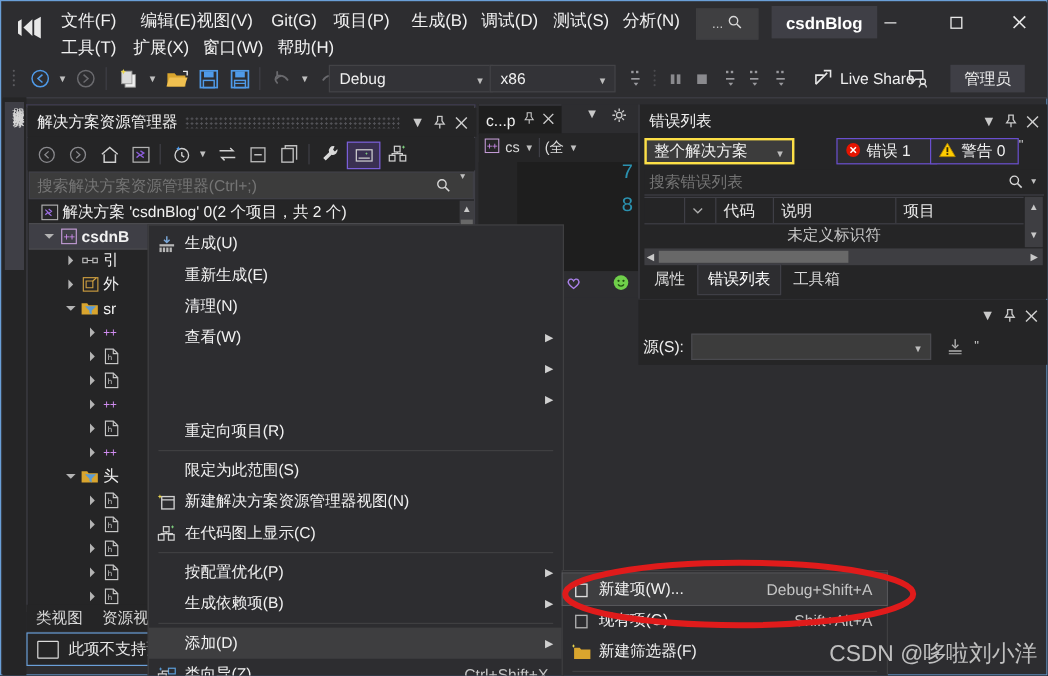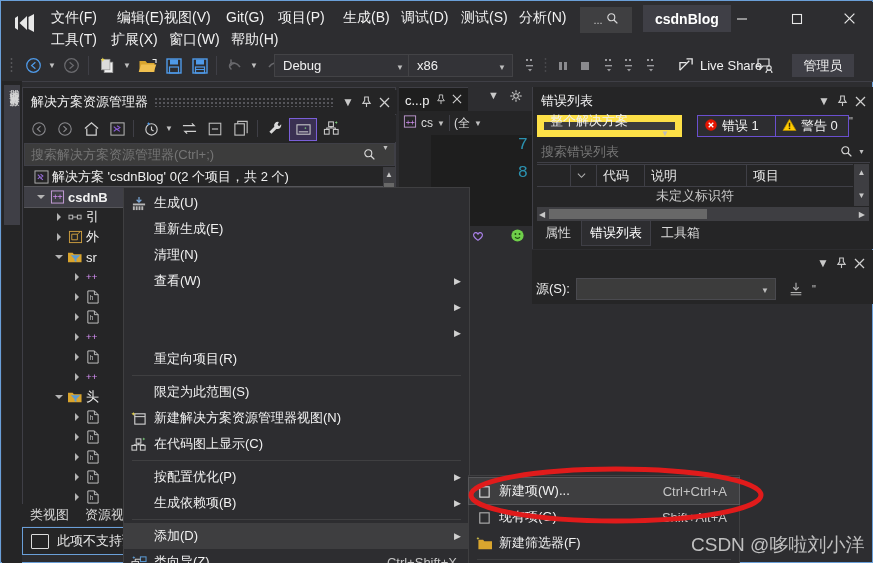--- a/index.html
+++ b/index.html
@@ -176,22 +176,22 @@
   }
   
   #err-panel{
     position:absolute;left:531px;top:86px;width:341px;height:162px;
     background:#252526;border-left:1px solid #3f3f46;box-sizing:border-box;
   }
   #err-header{position:absolute;left:0;top:2px;width:341px;height:24px;display:flex;align-items:center;}
   #err-title{margin-left:8px;font-size:13px;color:#f1f1f1;}
   #err-filterbar{position:absolute;left:4px;top:27px;width:333px;height:26px;}
   #err-scope{
-    position:absolute;left:0;top:1px;width:145px;height:22px;
-    background:#3c3c3c;border:7px solid #fde047;box-sizing:border-box;
+    position:absolute;left:0;top:1px;width:125px;height:22px;
+    background:#3c3c3c;border:2px solid #fde047;box-sizing:border-box;
     display:flex;align-items:flex-end;padding-left:6px;font-size:13px;color:#f0f0f0;
   }
   #err-scope .cb-arrow{position:absolute;right:6px;top:7px;color:#bdbdbd;font-size:8px;}
   .err-pill{
     position:absolute;top:1px;height:22px;background:#2d2d30;
     border:1px solid #6a4fcf;box-sizing:border-box;
     display:flex;align-items:center;gap:4px;padding:0 6px;font-size:13px;color:#f0f0f0;
   }
   #err-more{position:absolute;left:312px;top:3px;color:#c9c9c9;font-size:11px;line-height:8px;}
   #err-search{
@@ -1149,21 +1149,21 @@
   <div id="sub-menu">
     <div id="sub-items">
         <div class="cmi hl">
           <span class="ic">
             <svg width="16" height="15" viewBox="0 0 17 16">
               <rect x="4" y="3" width="10" height="11" fill="none" stroke="#e0e0e0" stroke-width="1.2"></rect>
               <path d="M2.4 1 l.6 1.4 l1.4 .6 l-1.4 .6 l-.6 1.4 l-.6 -1.4 l-1.4 -.6 l1.4 -.6 Z" fill="#e8d44e"></path>
             </svg>
           </span>
           <span class="lb">新建项(W)...</span>
-          <span class="sc">Ctrl+Ctrl+A</span>
+          <span class="sc">Debug+Shift+A</span>
         </div>
         <div class="cmi">
           <span class="ic">
             <svg width="16" height="15" viewBox="0 0 17 16">
               <rect x="4" y="3" width="10" height="11" fill="none" stroke="#b0b0b0" stroke-width="1.2"></rect>
             </svg>
           </span>
           <span class="lb">现有项(G)...</span>
           <span class="sc">Shift+Alt+A</span>
         </div>

